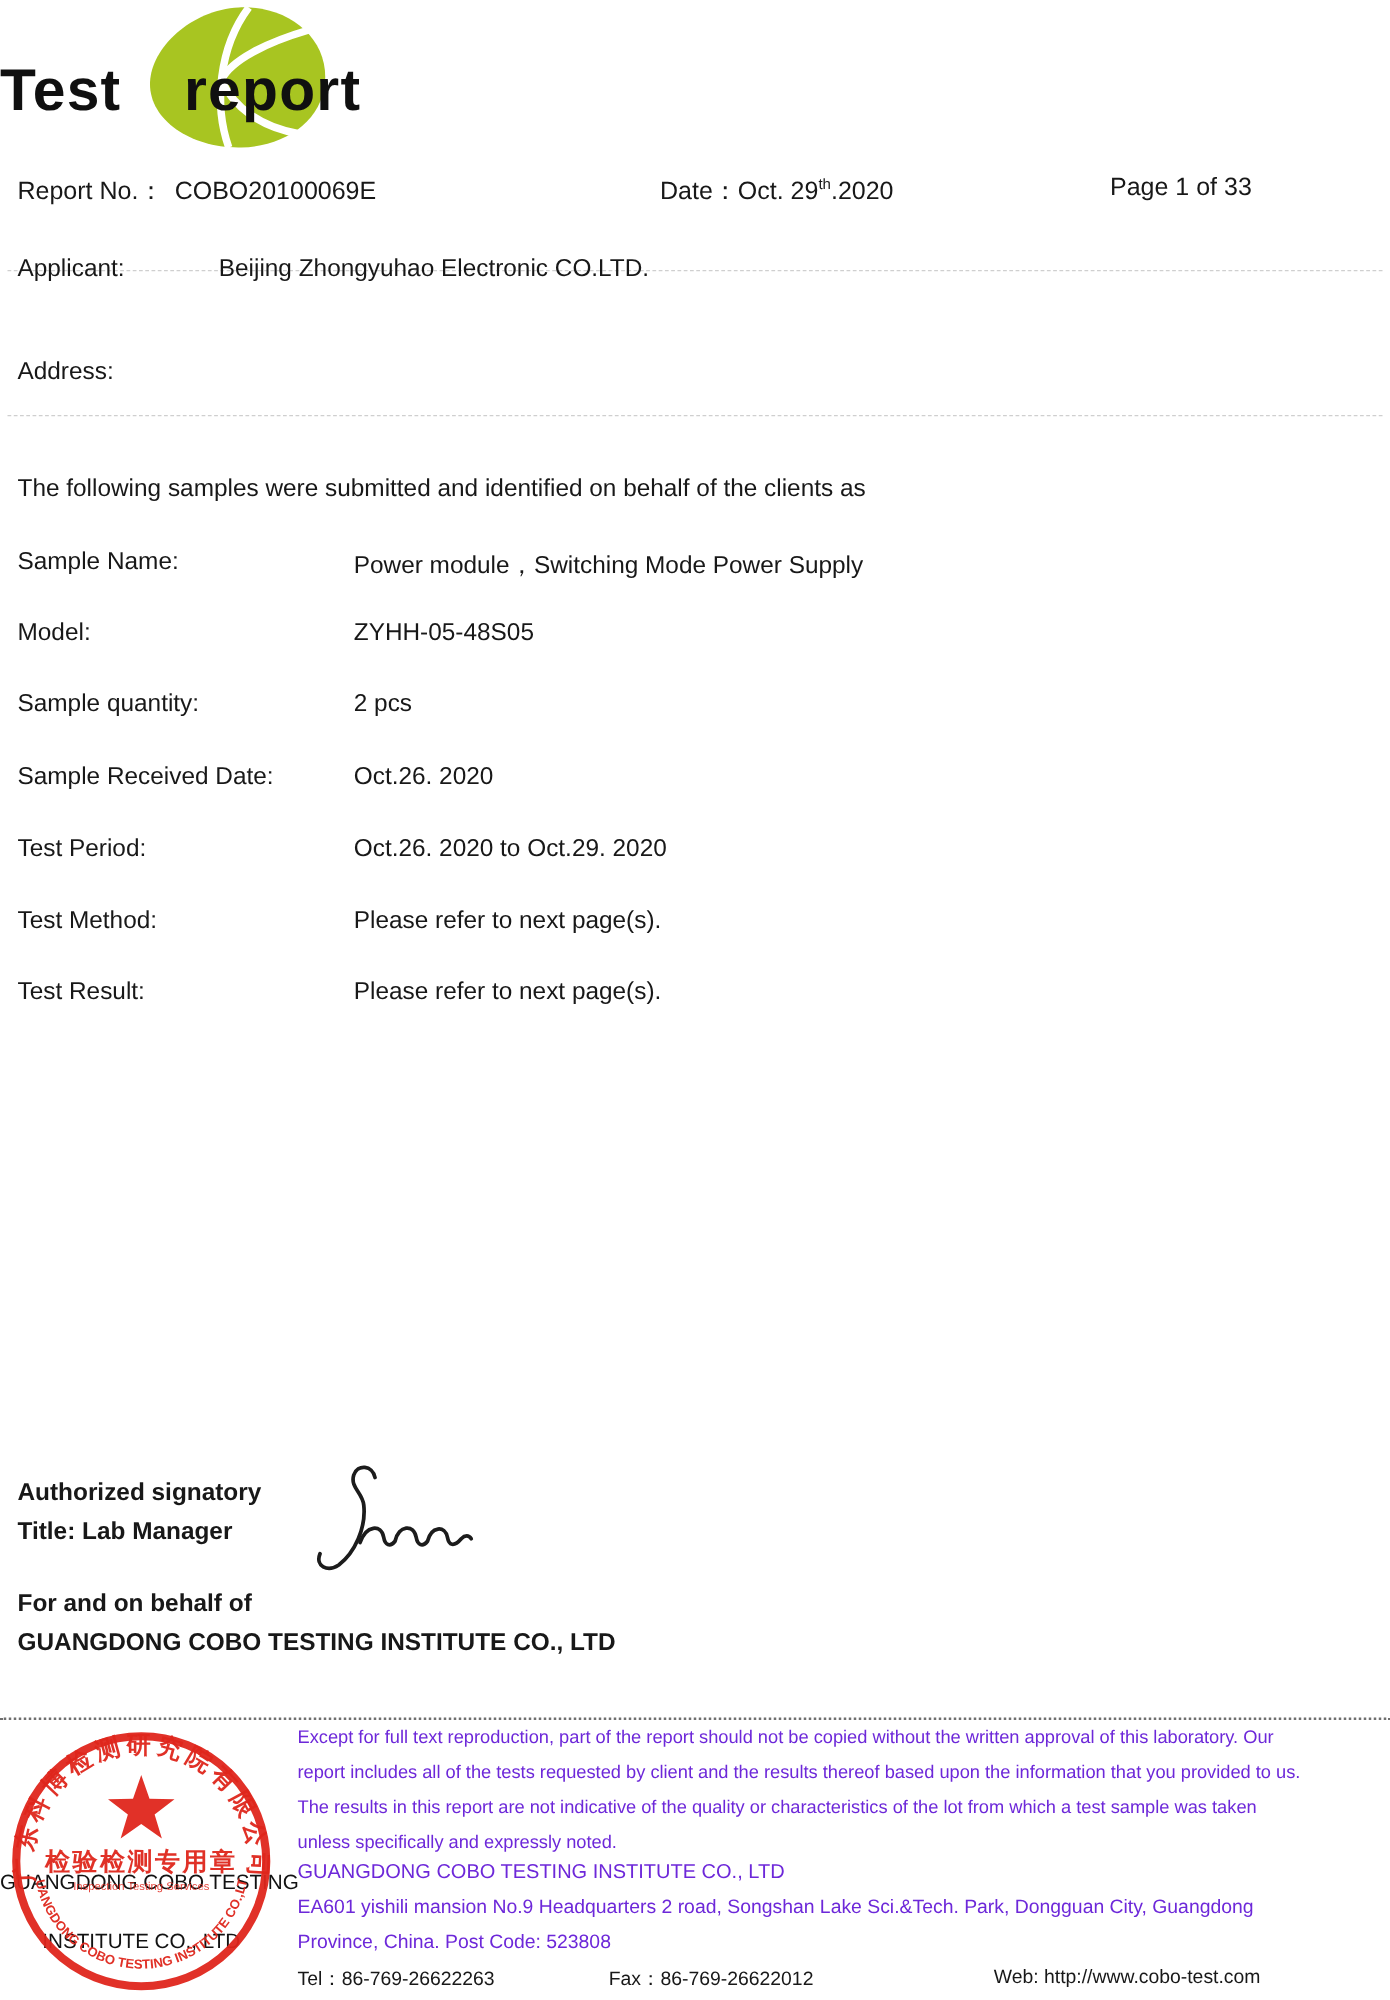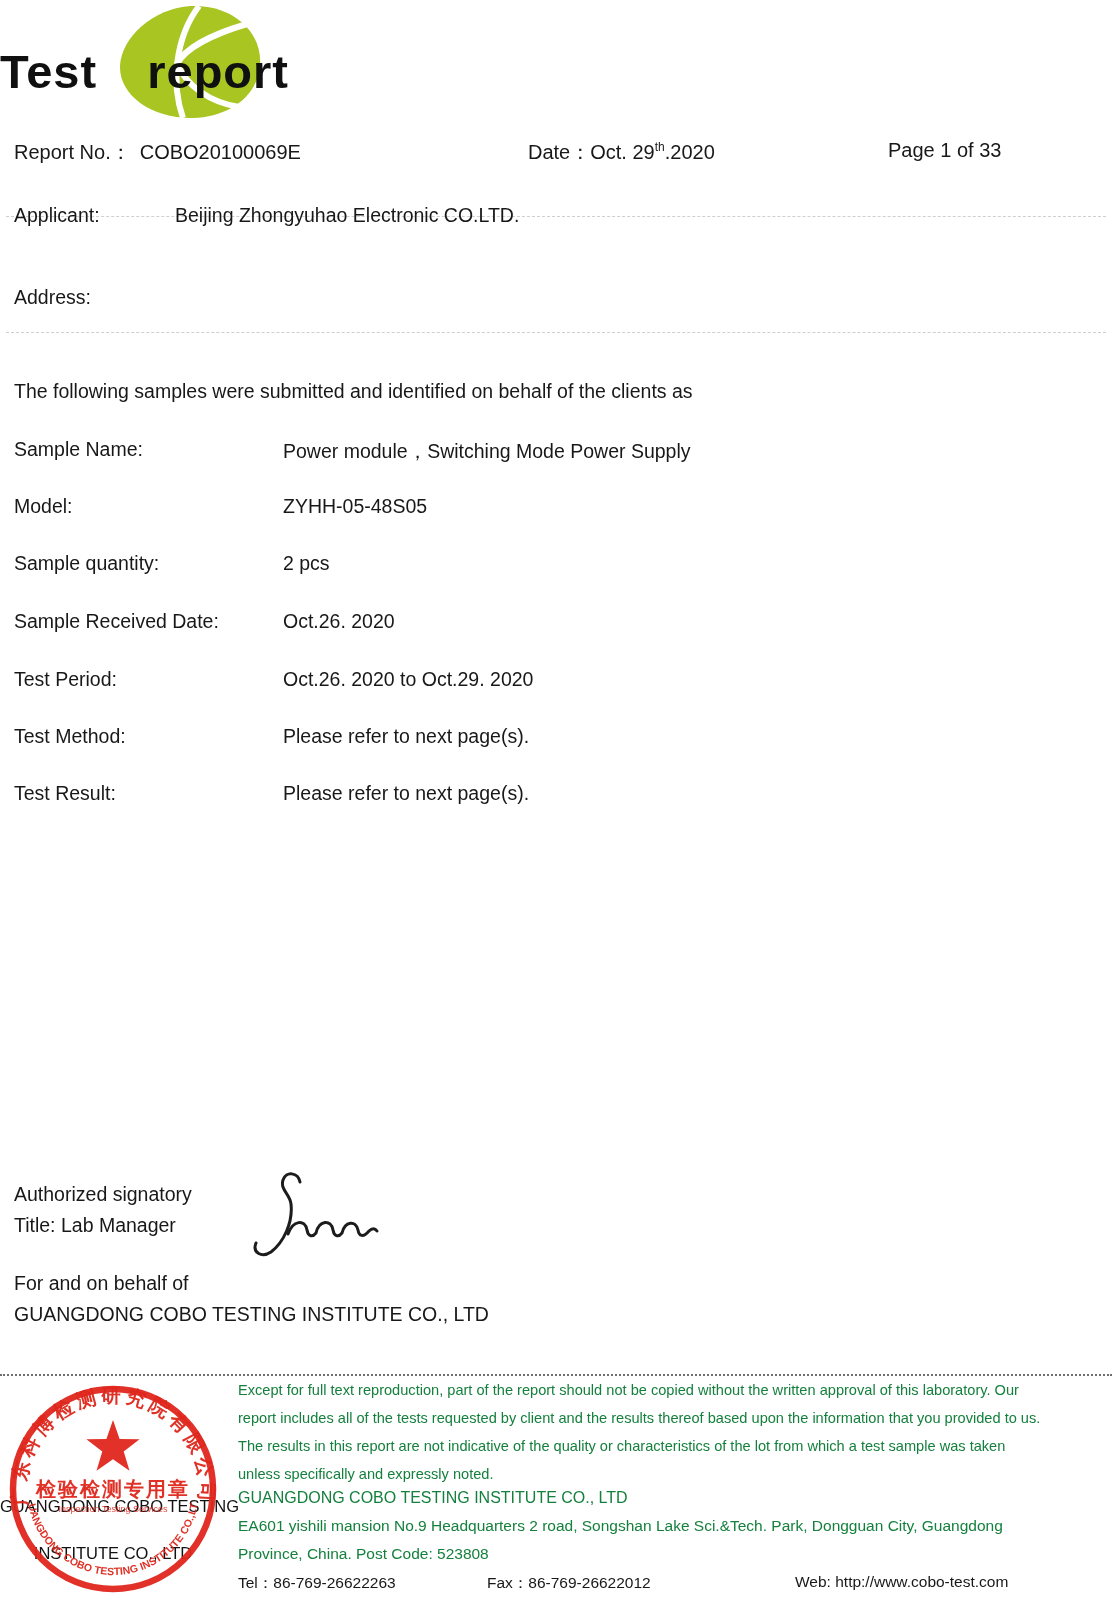--- a/index.html
+++ b/index.html
@@ -28,28 +28,28 @@
   .kv { position:absolute; left:14px; right:0; font-size:19.5px; }
   .kv .val { position:absolute; left:161px; white-space:nowrap; }
   #row-applicant { top:204px; } #row-address { top:286px; }
 
   #intro { position:absolute; left:14px; top:380px; font-size:19.5px;text-align:right; }
 
   .frow { position:absolute; left:14px; right:0; font-size:19.5px; }
   .frow .fval { position:absolute; left:269px; white-space:nowrap; }
 
   
-  .sigline { position:absolute; left:14px; font-size:19.5px; }
+  .sigline { position:absolute; left:14px; font-size:19.5px;font-weight:bold; }
   #auth-line { top:1183px; } #title-line { top:1214px; }
   #behalf1 { top:1272px; } #behalf2 { top:1303px; }
   #signature { position:absolute; left:240px; top:1168px; width:150px; height:100px; }
 
   
   #footer-rule { position:absolute; left:0; right:0; top:1374px; border-top:2px dotted #6f6f6f; }
-  .fineprint { position:absolute; left:238px; width:872px; font-size:14.6px; color:#15803d; }
+  .fineprint { position:absolute; left:238px; width:872px; font-size:14.6px; color:#6d28d9; }
   .fineprint div { height:28px; }
   #disclaimer { top:1382px; }
   #f-company { top:1489px; font-size:16px; }
   #f-addr1 { top:1517px; font-size:15.5px; }
   #f-addr2 { top:1545px; font-size:15.5px; }
   #f-contact { position:absolute; left:238px; right:0; top:1573px; font-size:15.5px; }
   #f-tel { position:absolute; left:0; }
   #f-fax { position:absolute; left:249px; }
   #f-web { position:absolute; left:557px; }
 

